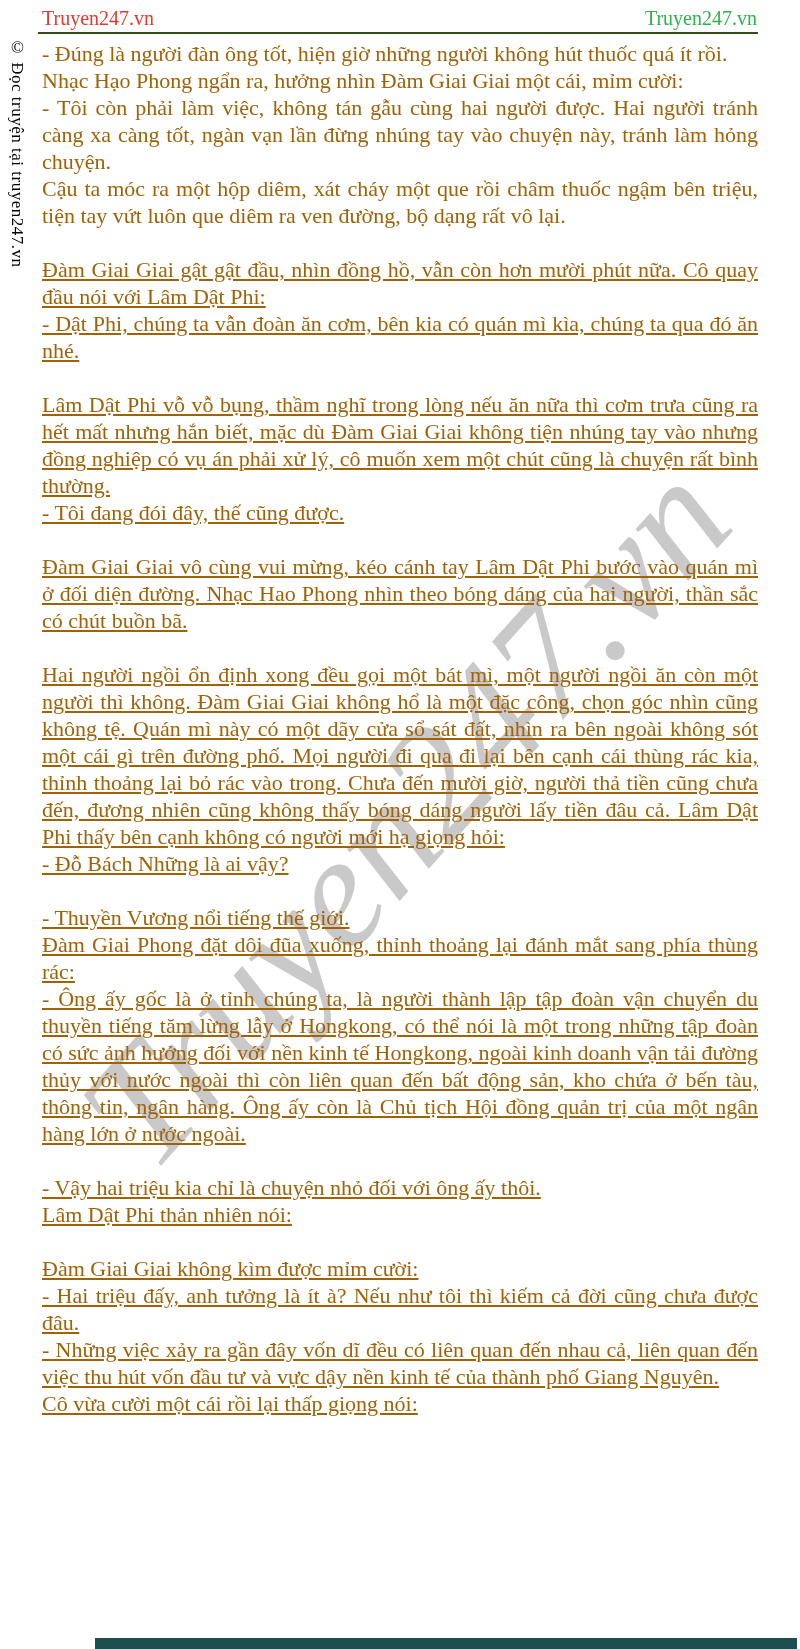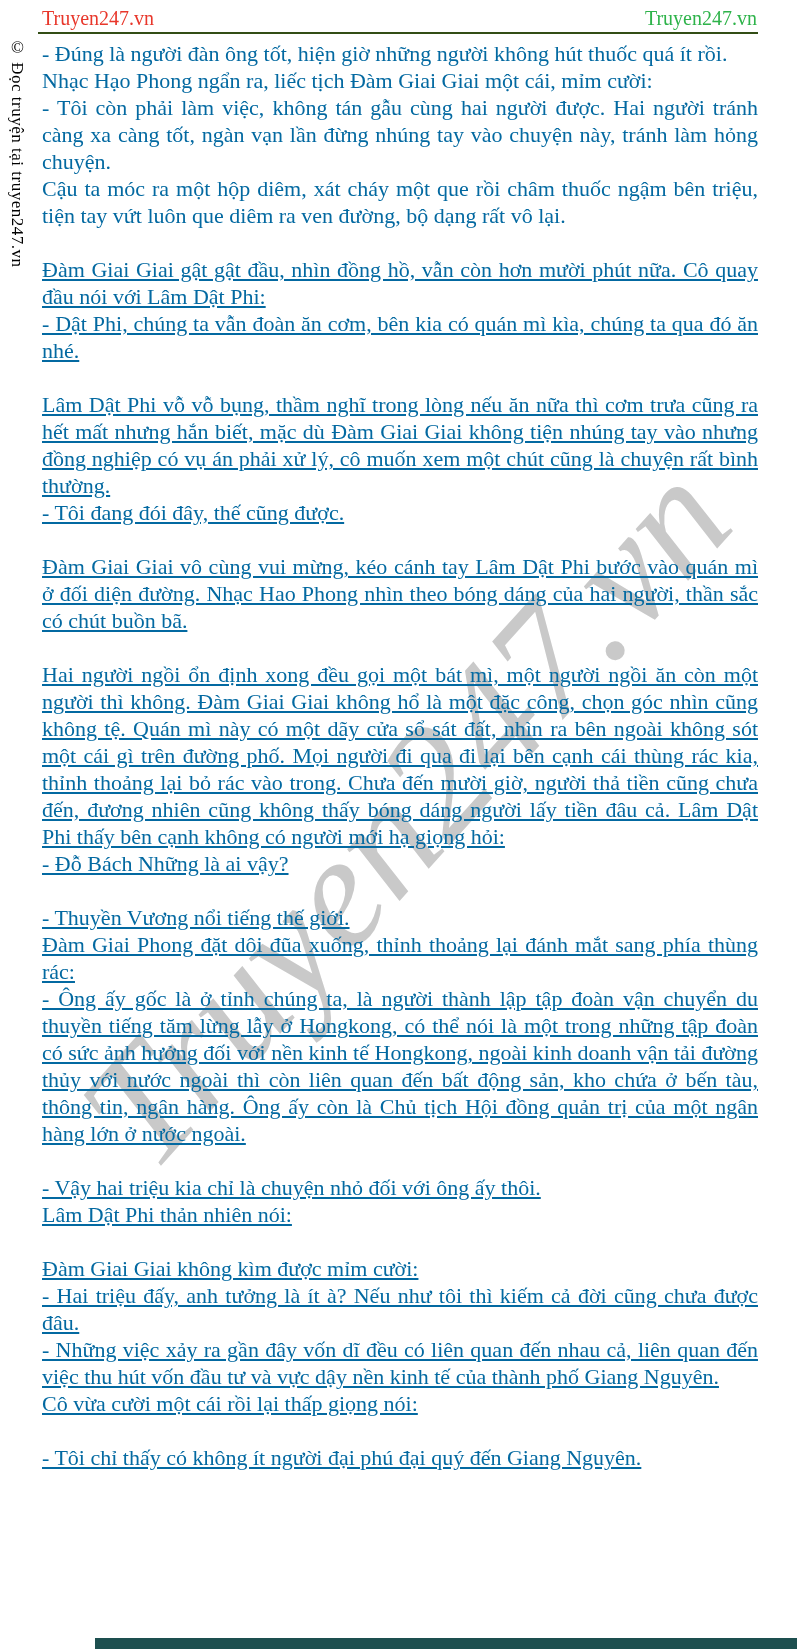--- a/index.html
+++ b/index.html
@@ -60,21 +60,21 @@
     letter-spacing: 0.5px;
     z-index: 2;
     font-family: "Liberation Serif", "DejaVu Serif", serif;
   }
   .content {
     position: absolute;
     top: 40px;
     left: 42px;
     width: 716px;
     z-index: 1;
-    color: #0369a1;
+    color: #a16207;
     font-size: 22px;
     line-height: 27px;
   }
   .block + .block { margin-top: 27px; text-decoration: underline; }
   .para {
     text-align: justify;
     text-justify: inter-word;
   }
   .bottom-bar {
     position: absolute;
@@ -97,21 +97,21 @@
     <a class="brand" style="color: rgb(46, 179, 74);">Truyen247.vn</a>
   </div>
 
   <div class="rule" style="background-color: rgb(50, 77, 21);"></div>
 
   <div class="side-note">© Đọc truyện tại truyen247.vn</div>
 
   <main class="content" id="story">
       <div class="block">
         <div class="para">- Đúng là người đàn ông tốt, hiện giờ những người không hút thuốc quá ít rồi.</div>
-        <div class="para">Nhạc Hạo Phong ngẩn ra, liếc tịch Đàm Giai Giai một cái, mỉm cười:</div>
+        <div class="para">Nhạc Hạo Phong ngẩn ra, hưởng nhìn Đàm Giai Giai một cái, mỉm cười:</div>
         <div class="para">- Tôi còn phải làm việc, không tán gẫu cùng hai người được. Hai người tránh càng xa càng tốt, ngàn vạn lần đừng nhúng tay vào chuyện này, tránh làm hỏng chuyện.</div>
         <div class="para">Cậu ta móc ra một hộp diêm, xát cháy một que rồi châm thuốc ngậm bên triệu, tiện tay vứt luôn que diêm ra ven đường, bộ dạng rất vô lại.</div>
       </div>
       <div class="block">
         <div class="para">Đàm Giai Giai gật gật đầu, nhìn đồng hồ, vẫn còn hơn mười phút nữa. Cô quay đầu nói với Lâm Dật Phi:</div>
         <div class="para">- Dật Phi, chúng ta vẫn đoàn ăn cơm, bên kia có quán mì kìa, chúng ta qua đó ăn nhé.</div>
       </div>
       <div class="block">
         <div class="para">Lâm Dật Phi vỗ vỗ bụng, thầm nghĩ trong lòng nếu ăn nữa thì cơm trưa cũng ra hết mất nhưng hắn biết, mặc dù Đàm Giai Giai không tiện nhúng tay vào nhưng đồng nghiệp có vụ án phải xử lý, cô muốn xem một chút cũng là chuyện rất bình thường.</div>
         <div class="para">- Tôi đang đói đây, thế cũng được.</div>
@@ -131,20 +131,17 @@
       <div class="block">
         <div class="para">- Vậy hai triệu kia chỉ là chuyện nhỏ đối với ông ấy thôi.</div>
         <div class="para">Lâm Dật Phi thản nhiên nói:</div>
       </div>
       <div class="block">
         <div class="para">Đàm Giai Giai không kìm được mỉm cười:</div>
         <div class="para">- Hai triệu đấy, anh tưởng là ít à? Nếu như tôi thì kiếm cả đời cũng chưa được đâu.</div>
         <div class="para">- Những việc xảy ra gần đây vốn dĩ đều có liên quan đến nhau cả, liên quan đến việc thu hút vốn đầu tư và vực dậy nền kinh tế của thành phố Giang Nguyên.</div>
         <div class="para">Cô vừa cười một cái rồi lại thấp giọng nói:</div>
       </div>
-      <div class="block">
-        <div class="para">- Tôi chỉ thấy có không ít người đại phú đại quý đến Giang Nguyên.</div>
-      </div>
     </main>
 
   <div class="bottom-bar" style="background-color: rgb(29, 79, 79);"></div>
 
 </div>
 
 </body></html>

